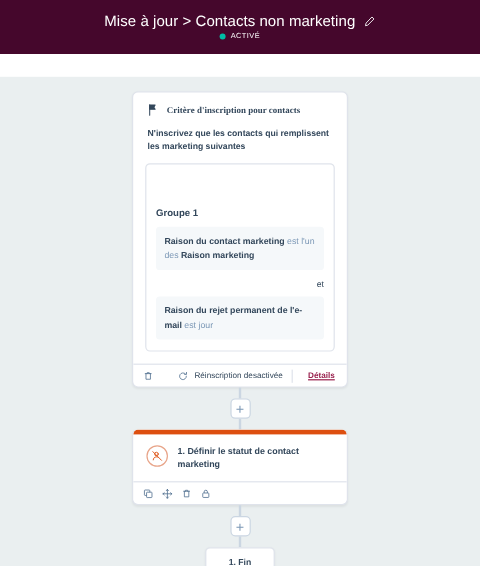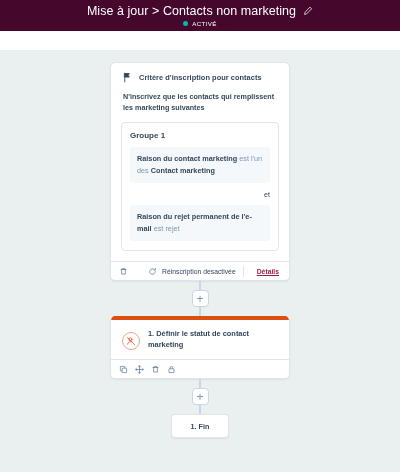--- a/index.html
+++ b/index.html
@@ -12,21 +12,21 @@
 
   body {
     font-family: "Liberation Sans", sans-serif;
     background: #ffffff;
     color: #33475b;
     -webkit-font-smoothing: antialiased;
   }
 
   
   .topbar {
-    height: 31px;
+    height: 45px;
     background: #45072c;
     display: flex;
     flex-direction: column;
     align-items: center;
     justify-content: center;
     padding-top: 1px;
   }
   .topbar-title-row {
     display: flex;
     align-items: center;
@@ -129,39 +129,41 @@
     align-items: center;
     gap: 6px;
     padding: 9px 11px 0 11px;
   }
   .flag-icon { width: 11px; height: 11px; display: block; flex: none; }
   .card-head-title {
     font-size: 7.4px;
     font-weight: bold;
     color: #33475b;
     letter-spacing: .05px;
+    font-family: Liberation Serif, serif;
   }
   .enroll-desc {
     padding: 8px 12px 0 12px;
     font-size: 7.2px;
     font-weight: bold;
     line-height: 1.55;
     color: #33475b;
   }
   .group-box {
     margin: 9px 10px 0 10px;
     border: 1px solid #dfe3eb;
     border-radius: 4px;
     padding: 8px 8px 9px 8px;
   }
   .group-title {
     font-size: 8px;
     font-weight: bold;
     color: #33475b;
     margin-bottom: 7px;
+    margin-top: 28px;
   }
   .filter-pill {
     background: #f5f8fa;
     border-radius: 3px;
     padding: 6px 7px;
     font-size: 7.3px;
     line-height: 1.65;
     color: #7c98b6;
   }
   .filter-pill b { color: #33475b; font-weight: bold; }
@@ -214,21 +216,21 @@
 
   
   .action-card { border-top: none; }
   .action-top-bar {
     height: 4px;
     background: #dd4f10;
     width: 100%;
   }
   .action-head {
     display: flex;
-    align-items: flex-end;
+    align-items: flex-start;
     gap: 8px;
     padding: 9px 10px 0 11px;
   }
   .action-circle {
     width: 18px; height: 18px;
     border-radius: 50%;
     border: 1.2px solid #e8a58a;
     display: flex;
     align-items: center;
     justify-content: center;
@@ -313,28 +315,28 @@
       </div>
 
       <div class="enroll-desc">N'inscrivez que les contacts qui remplissent les marketing suivantes</div>
 
       <div class="group-box">
         <div class="group-title">Groupe 1</div>
 
         <div class="filter-pill">
           <b>Raison du contact marketing</b>
           <span>est l'un des</span>
-          <b>Contact marketing</b>
+          <b>Raison marketing</b>
         </div>
 
         <div class="joiner">et</div>
 
         <div class="filter-pill">
           <b>Raison du rejet permanent de l'e-mail</b>
-          <span>est rejet</span>
+          <span>est jour</span>
         </div>
       </div>
 
       <div class="card-foot">
         <span style="display:flex;">
           <svg class="foot-icon" viewBox="0 0 16 16" fill="none" stroke="#516f90" stroke-width="1.2" stroke-linecap="round" stroke-linejoin="round">
             <path d="M3.6 4.2h8.8"></path>
               <path d="M4.7 4.2v8.3h6.6V4.2"></path>
               <path d="M6.4 4.2V2.8h3.2v1.4"></path>
           </svg>

